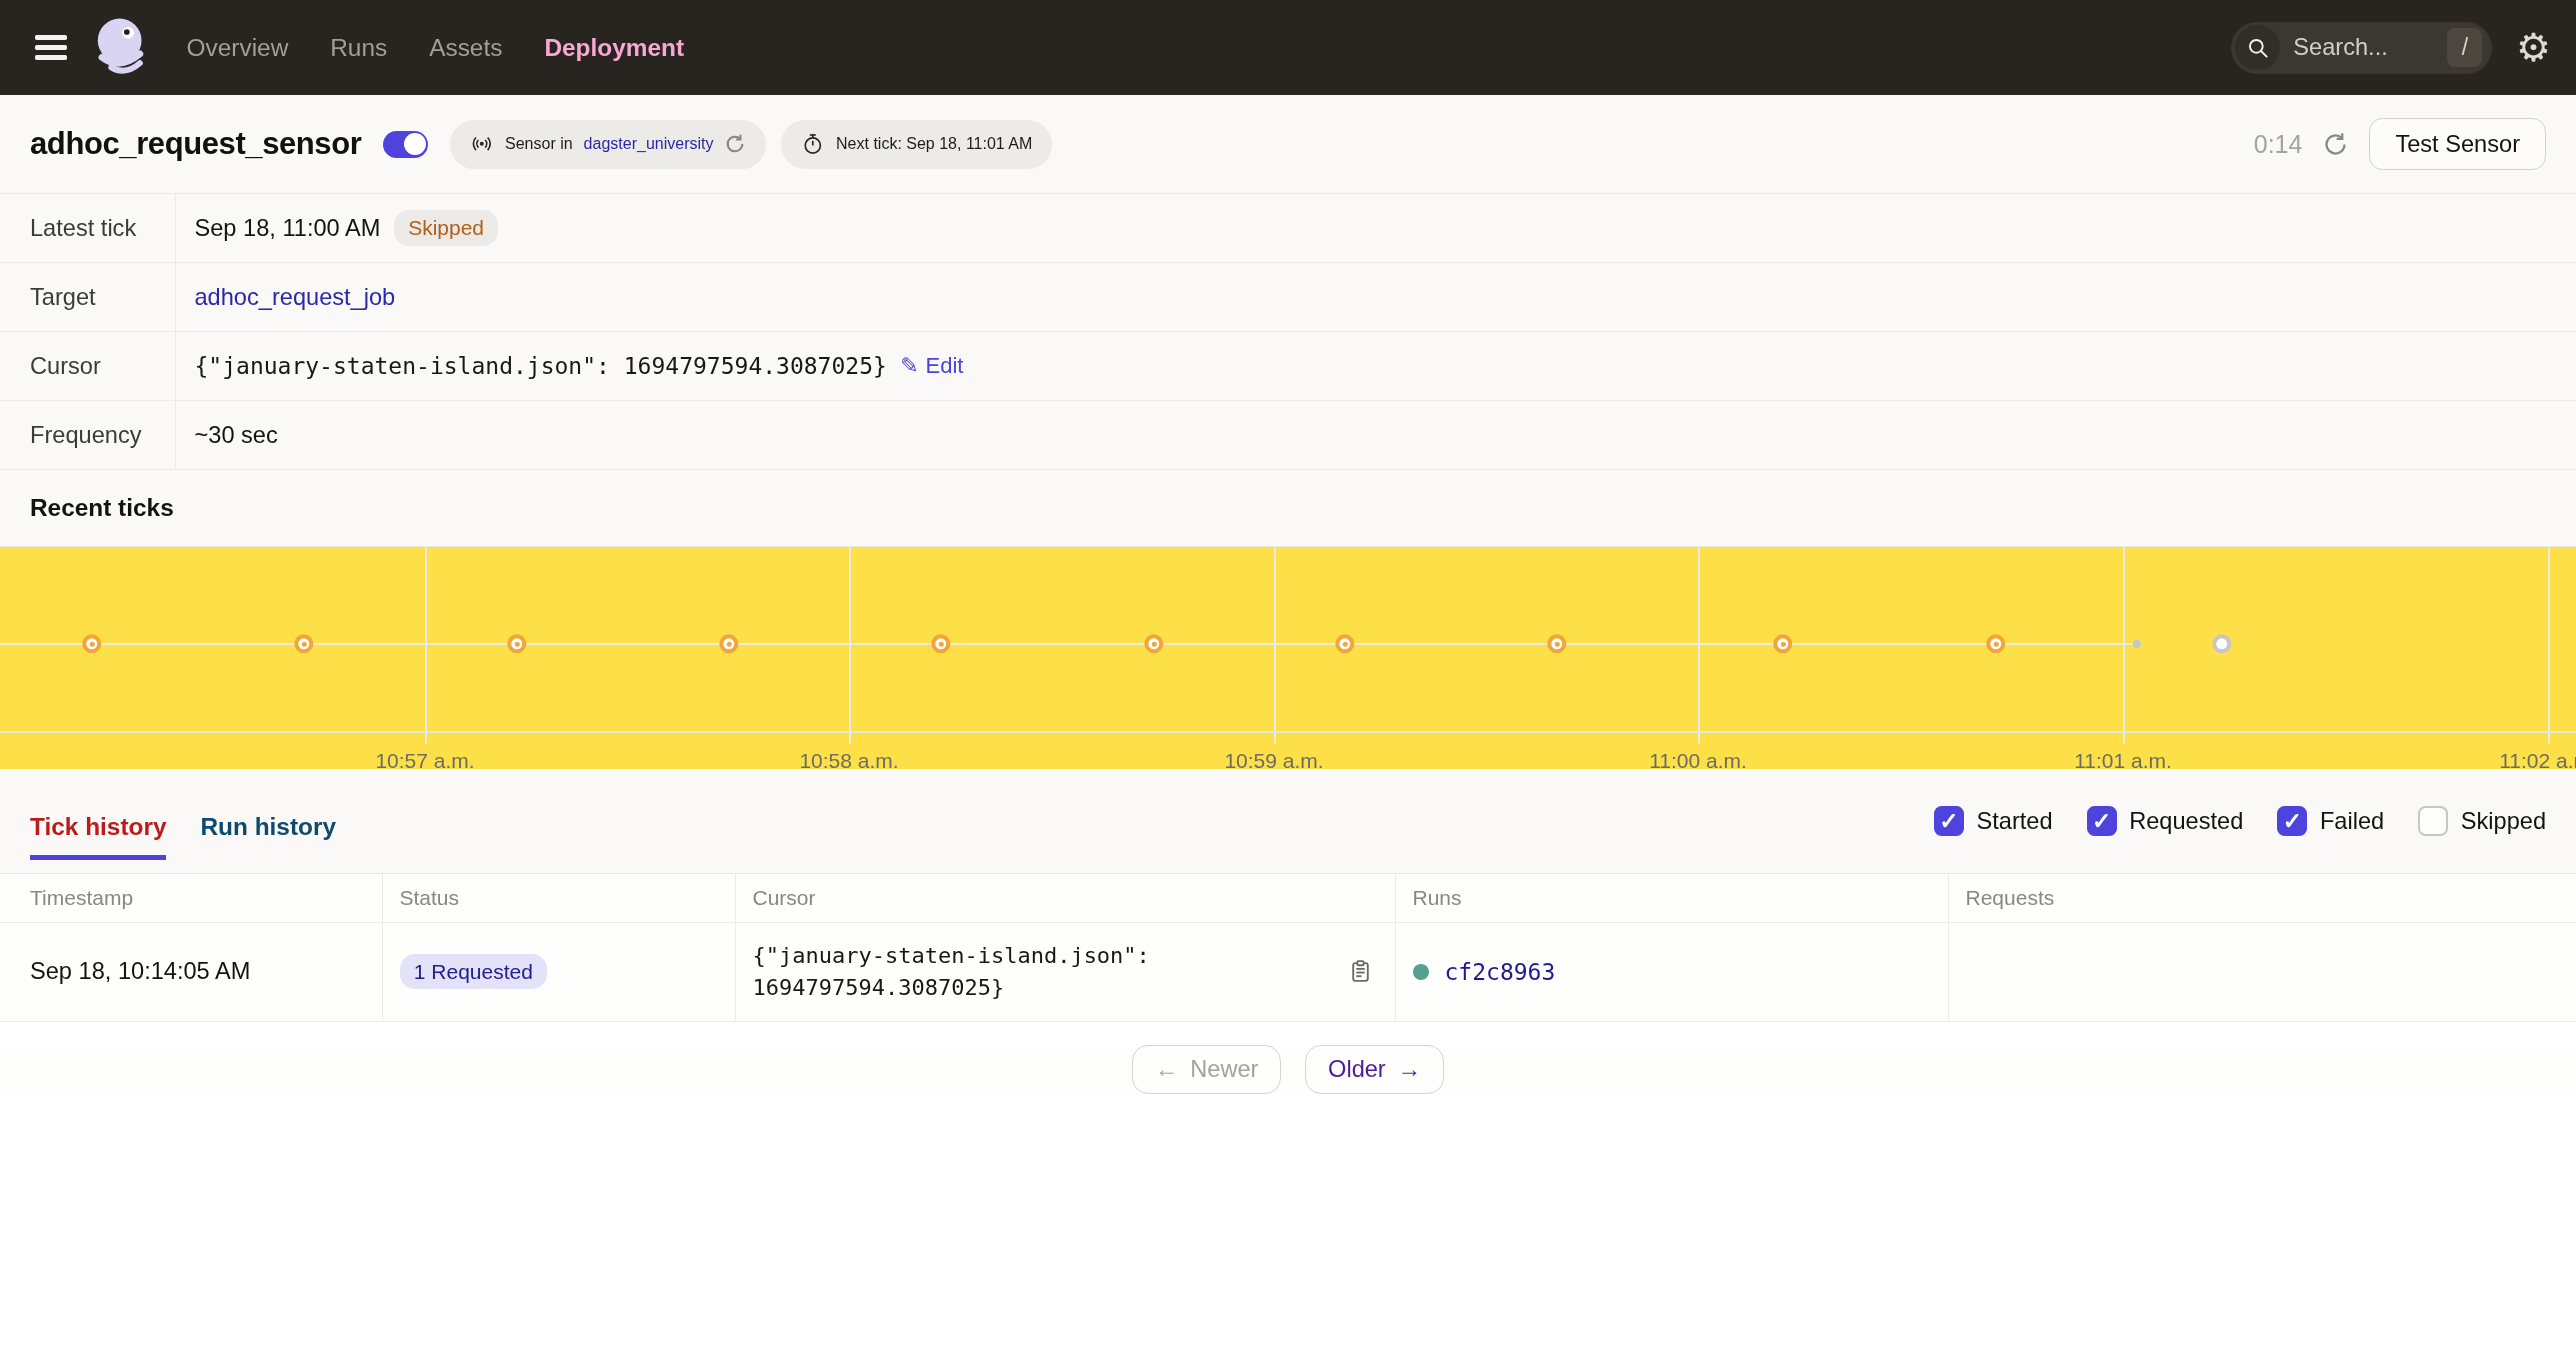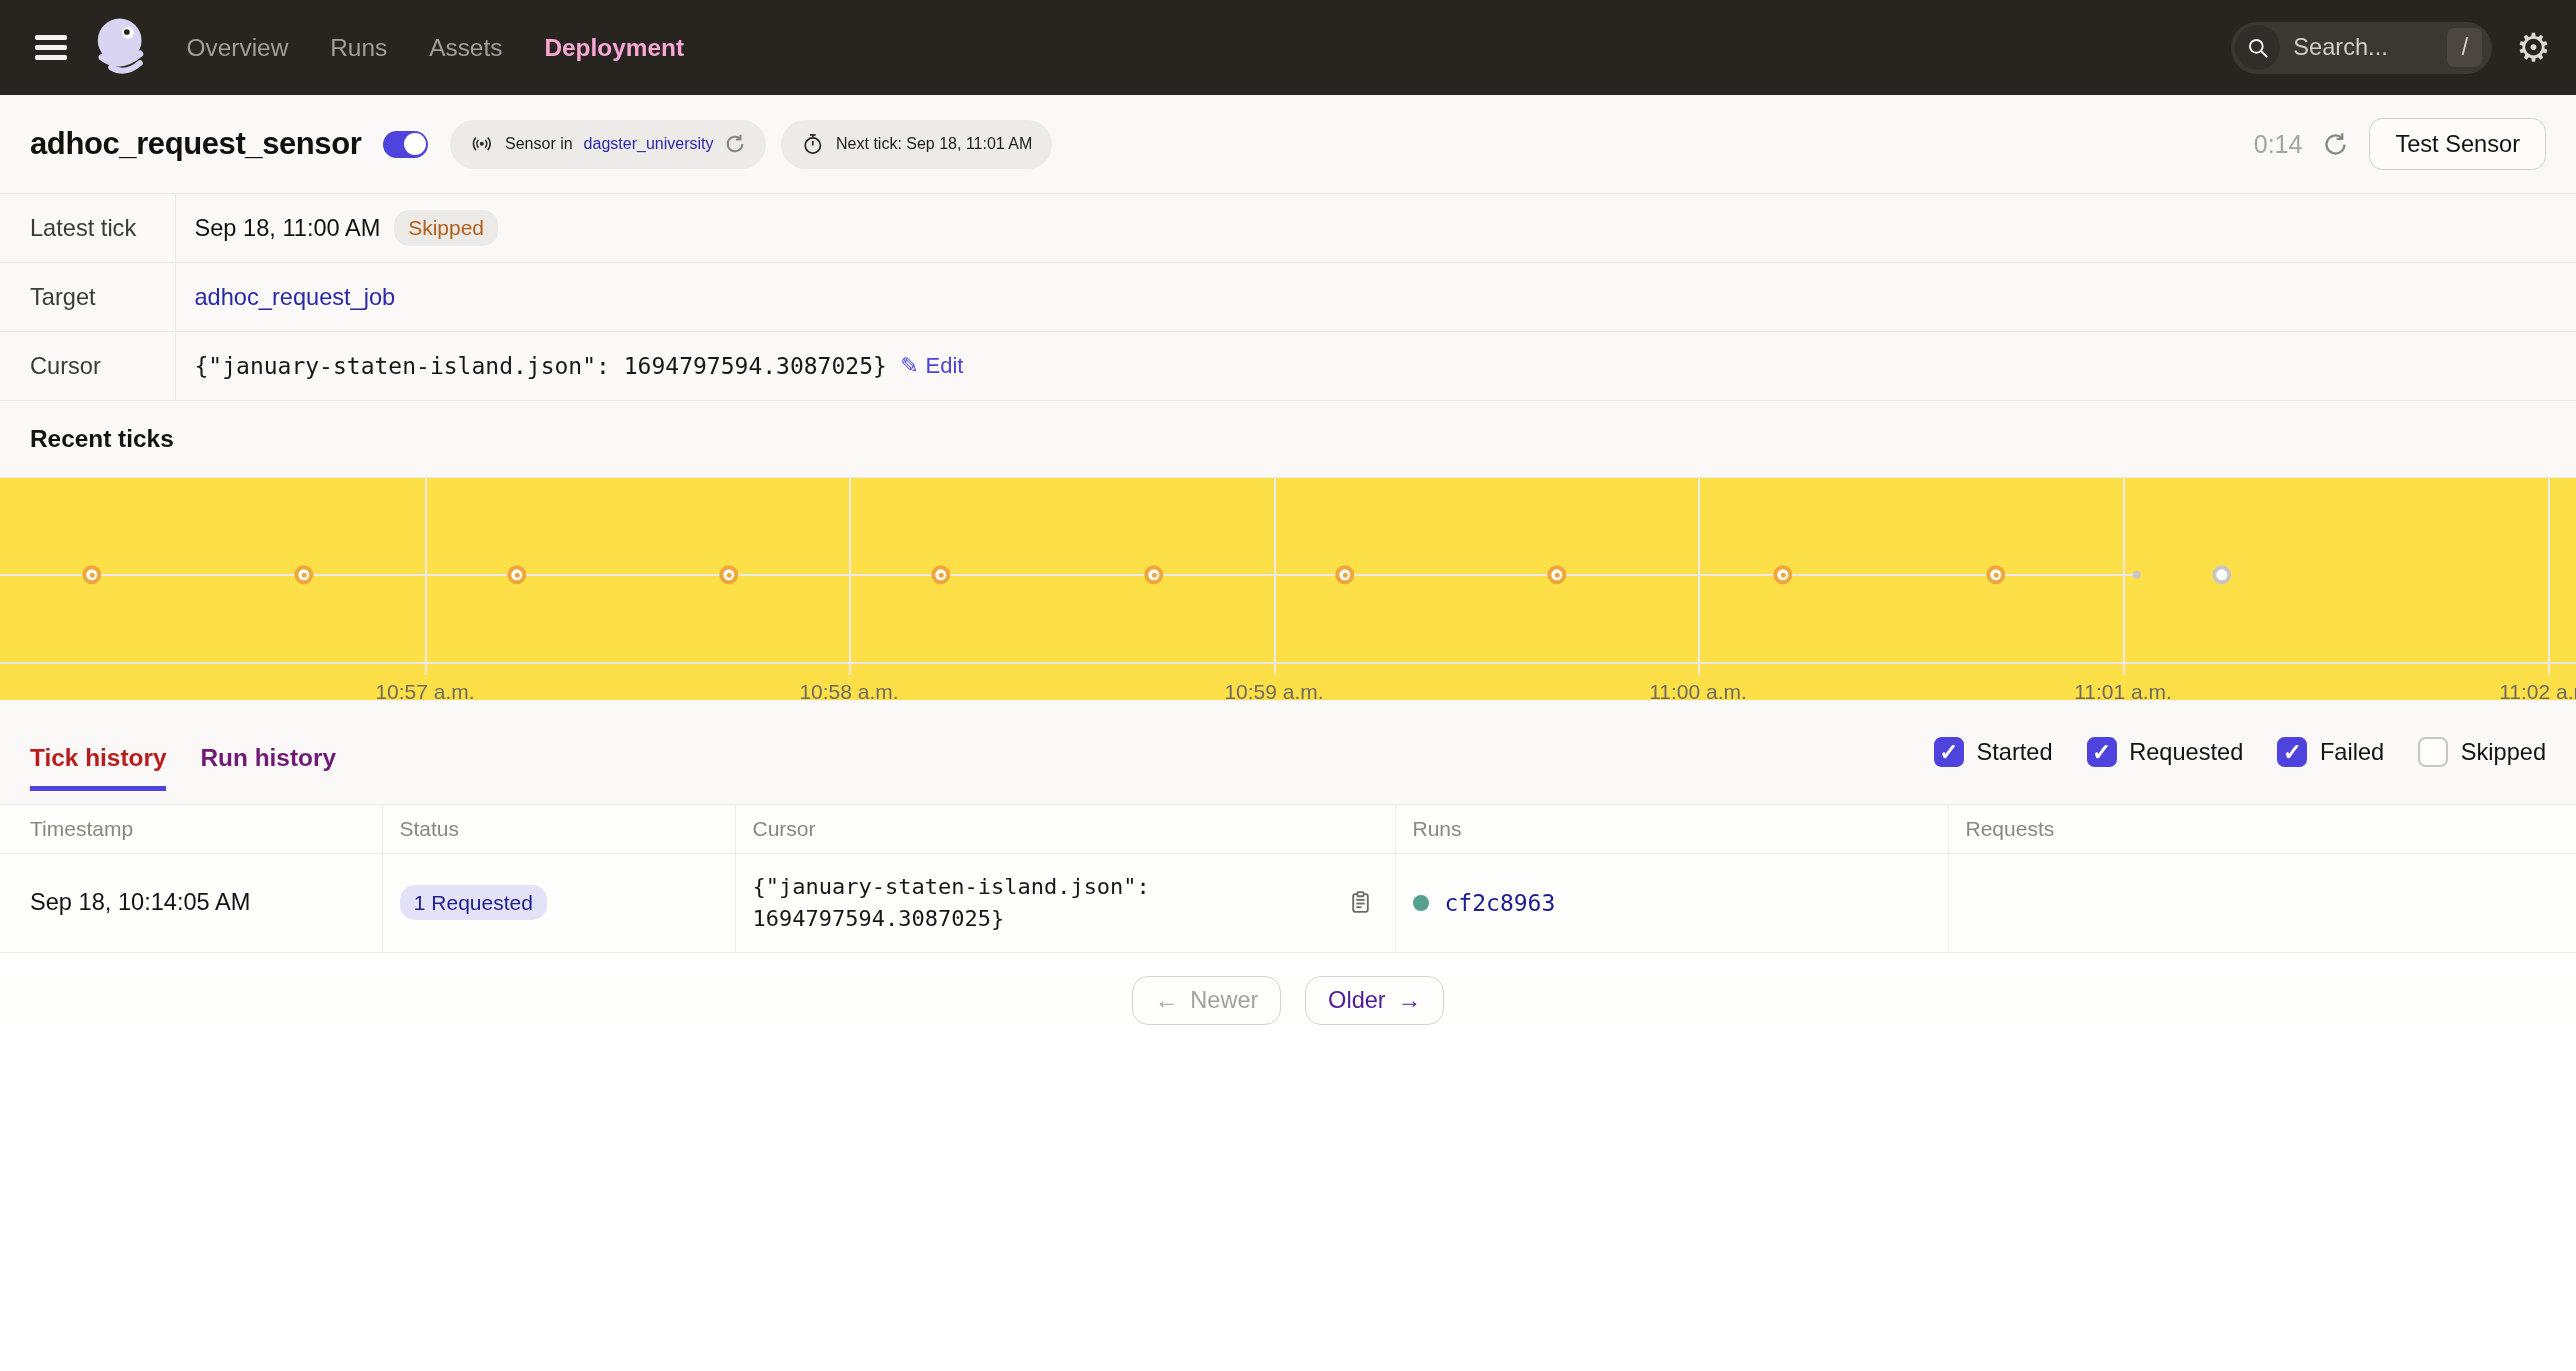--- a/index.html
+++ b/index.html
@@ -58,21 +58,21 @@
   .timeline-line { position:absolute; top:96px; left:0; height:1.7px; background:#ECEAE7; }
   .mk { position:absolute; top:97px; transform:translate(-50%,-50%); border-radius:50%; cursor:pointer; }
   .mk.ring { width:19.4px; height:19.4px; border:4.2px solid #F0A63A; background:#FFFFFF; }
   .mk.ring .inner { position:absolute; left:50%; top:50%; transform:translate(-50%,-50%); width:5px; height:5px; border-radius:50%; background:#F0A63A; }
   .mk.dot { width:8.4px; height:8.4px; background:#C8C6C2; }
   .time-label { position:absolute; top:202px; transform:translateX(-50%); font-size:21px; color:#6E6B65; white-space:nowrap; }
 
   
   .tabs-row { height:105px; display:flex; padding:0 30px; border-bottom:1.7px solid #EAE8E4; }
   .tabs { display:flex; gap:34px; align-self:flex-end; }
-  .tab { font-size:24.4px; font-weight:bold; color:#701a75; padding-bottom:13.5px; border-bottom:5px solid transparent; margin-bottom:13.5px; cursor:pointer; }
+  .tab { font-size:24.4px; font-weight:bold; color:#0c4a6e; padding-bottom:13.5px; border-bottom:5px solid transparent; margin-bottom:13.5px; cursor:pointer; }
   .tab.active { color:#b91c1c; border-bottom-color:#4F43DD; }
   .filters { margin-left:auto; align-self:center; display:flex; gap:34px; align-items:center; }
   .filter { display:flex; align-items:center; gap:12.6px; font-size:23.6px; color:#16130F; cursor:pointer; }
   .cb { width:30px; height:30px; border-radius:7.6px; background:#FDFDFC; border:2.5px solid #C9C6C1; display:flex; align-items:center; justify-content:center; }
   .filter.checked .cb { background:#4F43DD; border-color:#4F43DD; }
   .cb i { font-style:normal; color:#FFFFFF; font-size:23px; font-weight:bold; visibility:hidden; line-height:1; }
   .filter.checked .cb i { visibility:visible; }
 
   
   .tbl-wrap { background:#FEFEFD; }
@@ -198,20 +198,26 @@
     </div>
     <div class="meta-row">
       <div class="meta-label">Cursor</div>
       <div class="meta-value">
         <span class="meta-mono mono">{"january-staten-island.json": 1694797594.3087025}</span>
         <a class="edit-link">
           <i style="font-style:normal;">✎</i>
           <span>Edit</span>
         </a>
       </div>
+    </div>
+    <div class="meta-row">
+      <div class="meta-label">Frequency</div>
+      <div class="meta-value">
+          <span>~30 sec</span>
+        </div>
     </div>
   </section>
 
   <div class="ticks-head">
     <h2>Recent ticks</h2>
   </div>
   <div class="chart" id="tick-chart">
     <div class="plot-bottom"></div>
   <div class="gridline" style="left: 425px;"></div>
       <div class="time-label" style="left: 425px;">10:57 a.m.</div>

